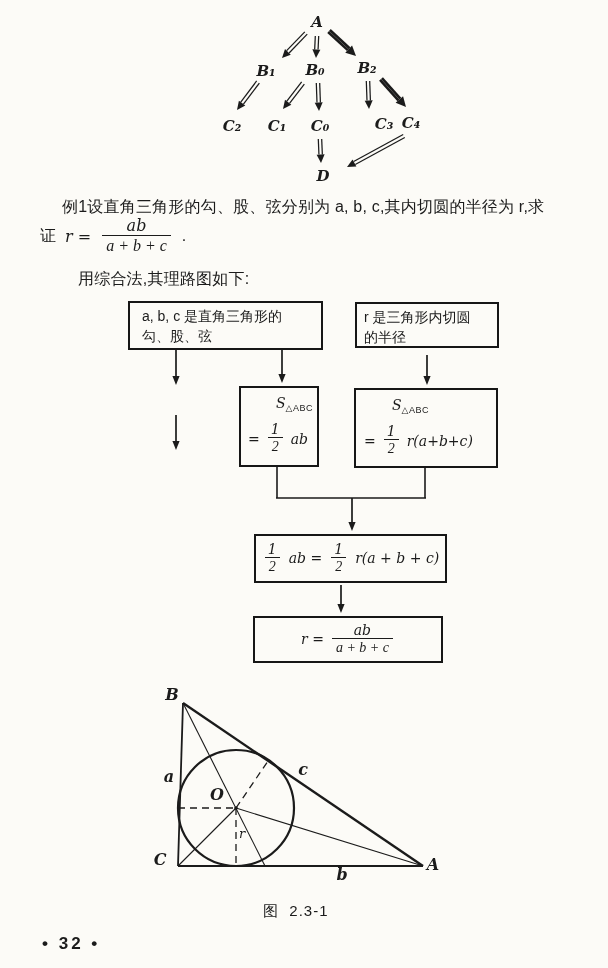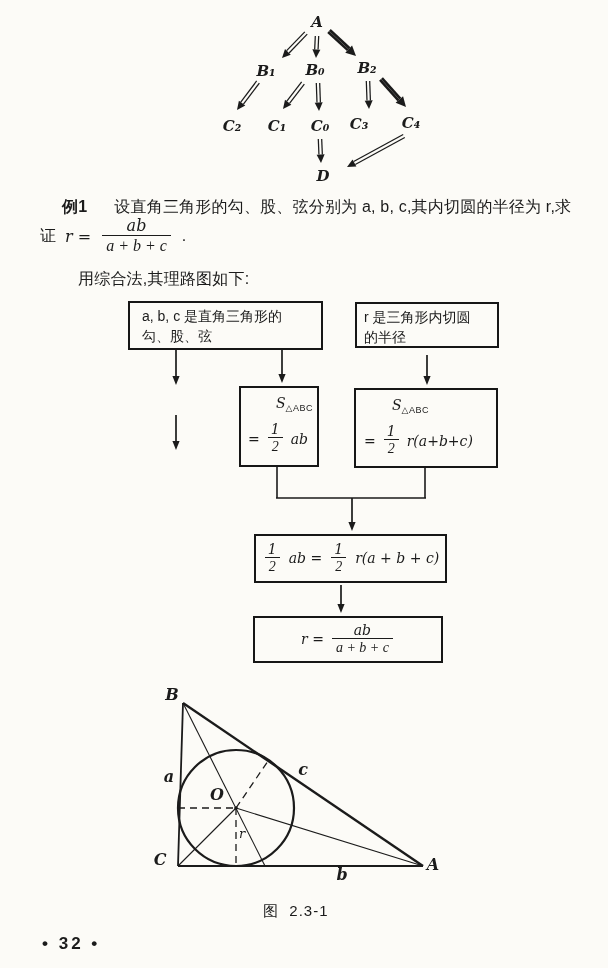--- a/index.html
+++ b/index.html
@@ -14,21 +14,21 @@
 
   
   .tree-node{
     position:absolute;transform:translate(-50%,-50%);
     font-family:"DejaVu Serif",serif;font-style:italic;font-weight:bold;
     font-size:15px;white-space:nowrap;
   }
 
   
   .p-line1{position:absolute;left:62px;top:197px;width:510px;font-size:16px;letter-spacing:.2px;}
-  .p-tag{font-weight:bold;margin-right:27px;}
+  .p-tag{font-weight:normal;margin-right:0;}
   .p-line2{position:absolute;left:40px;top:217px;display:flex;align-items:center;gap:9px;font-size:16px;}
   .p-line3{position:absolute;left:68px;top:269px;font-size:16px;letter-spacing:.2px;margin-left:10px;}
 
   
   .frac{display:inline-flex;flex-direction:column;align-items:center;vertical-align:middle;margin:0 2px;}
   .frac .num{padding:0 4px;line-height:1.1;}
   .frac .den{border-top:1.4px solid #1b1b1b;padding:0 4px;line-height:1.25;font-family:Liberation Serif, serif;}
 
   
   .fbox{
@@ -127,21 +127,21 @@
       <path d="M277,466 L277,498 M425,468 L425,498 M276,498 L426,498" stroke="#1b1b1b" stroke-width="1.6" fill="none"></path>
     </svg>
 
   <span class="tree-node" style="left:317px;top:22px">A</span>
   <span class="tree-node" style="left:266px;top:71px">B₁</span>
   <span class="tree-node" style="left:315px;top:70px">B₀</span>
   <span class="tree-node" style="left:367px;top:68px">B₂</span>
   <span class="tree-node" style="left:232px;top:126px">C₂</span>
   <span class="tree-node" style="left:277px;top:126px">C₁</span>
   <span class="tree-node" style="left:320px;top:126px">C₀</span>
-  <span class="tree-node" style="left:359px;top:124px">C₃</span>
+  <span class="tree-node" style="left:384px;top:124px">C₃</span>
   <span class="tree-node" style="left:411px;top:123px">C₄</span>
   <span class="tree-node" style="left:323px;top:176px">D</span>
 
   <div class="p-line1">
     <span class="p-tag">例1</span><span>设直角三角形的勾、股、弦分别为 a, b, c,其内切圆的半径为 r,求</span>
   </div>
   <div class="p-line2">
     <span>证</span>
     <span class="mi">r =</span>
     <span class="frac mi">

